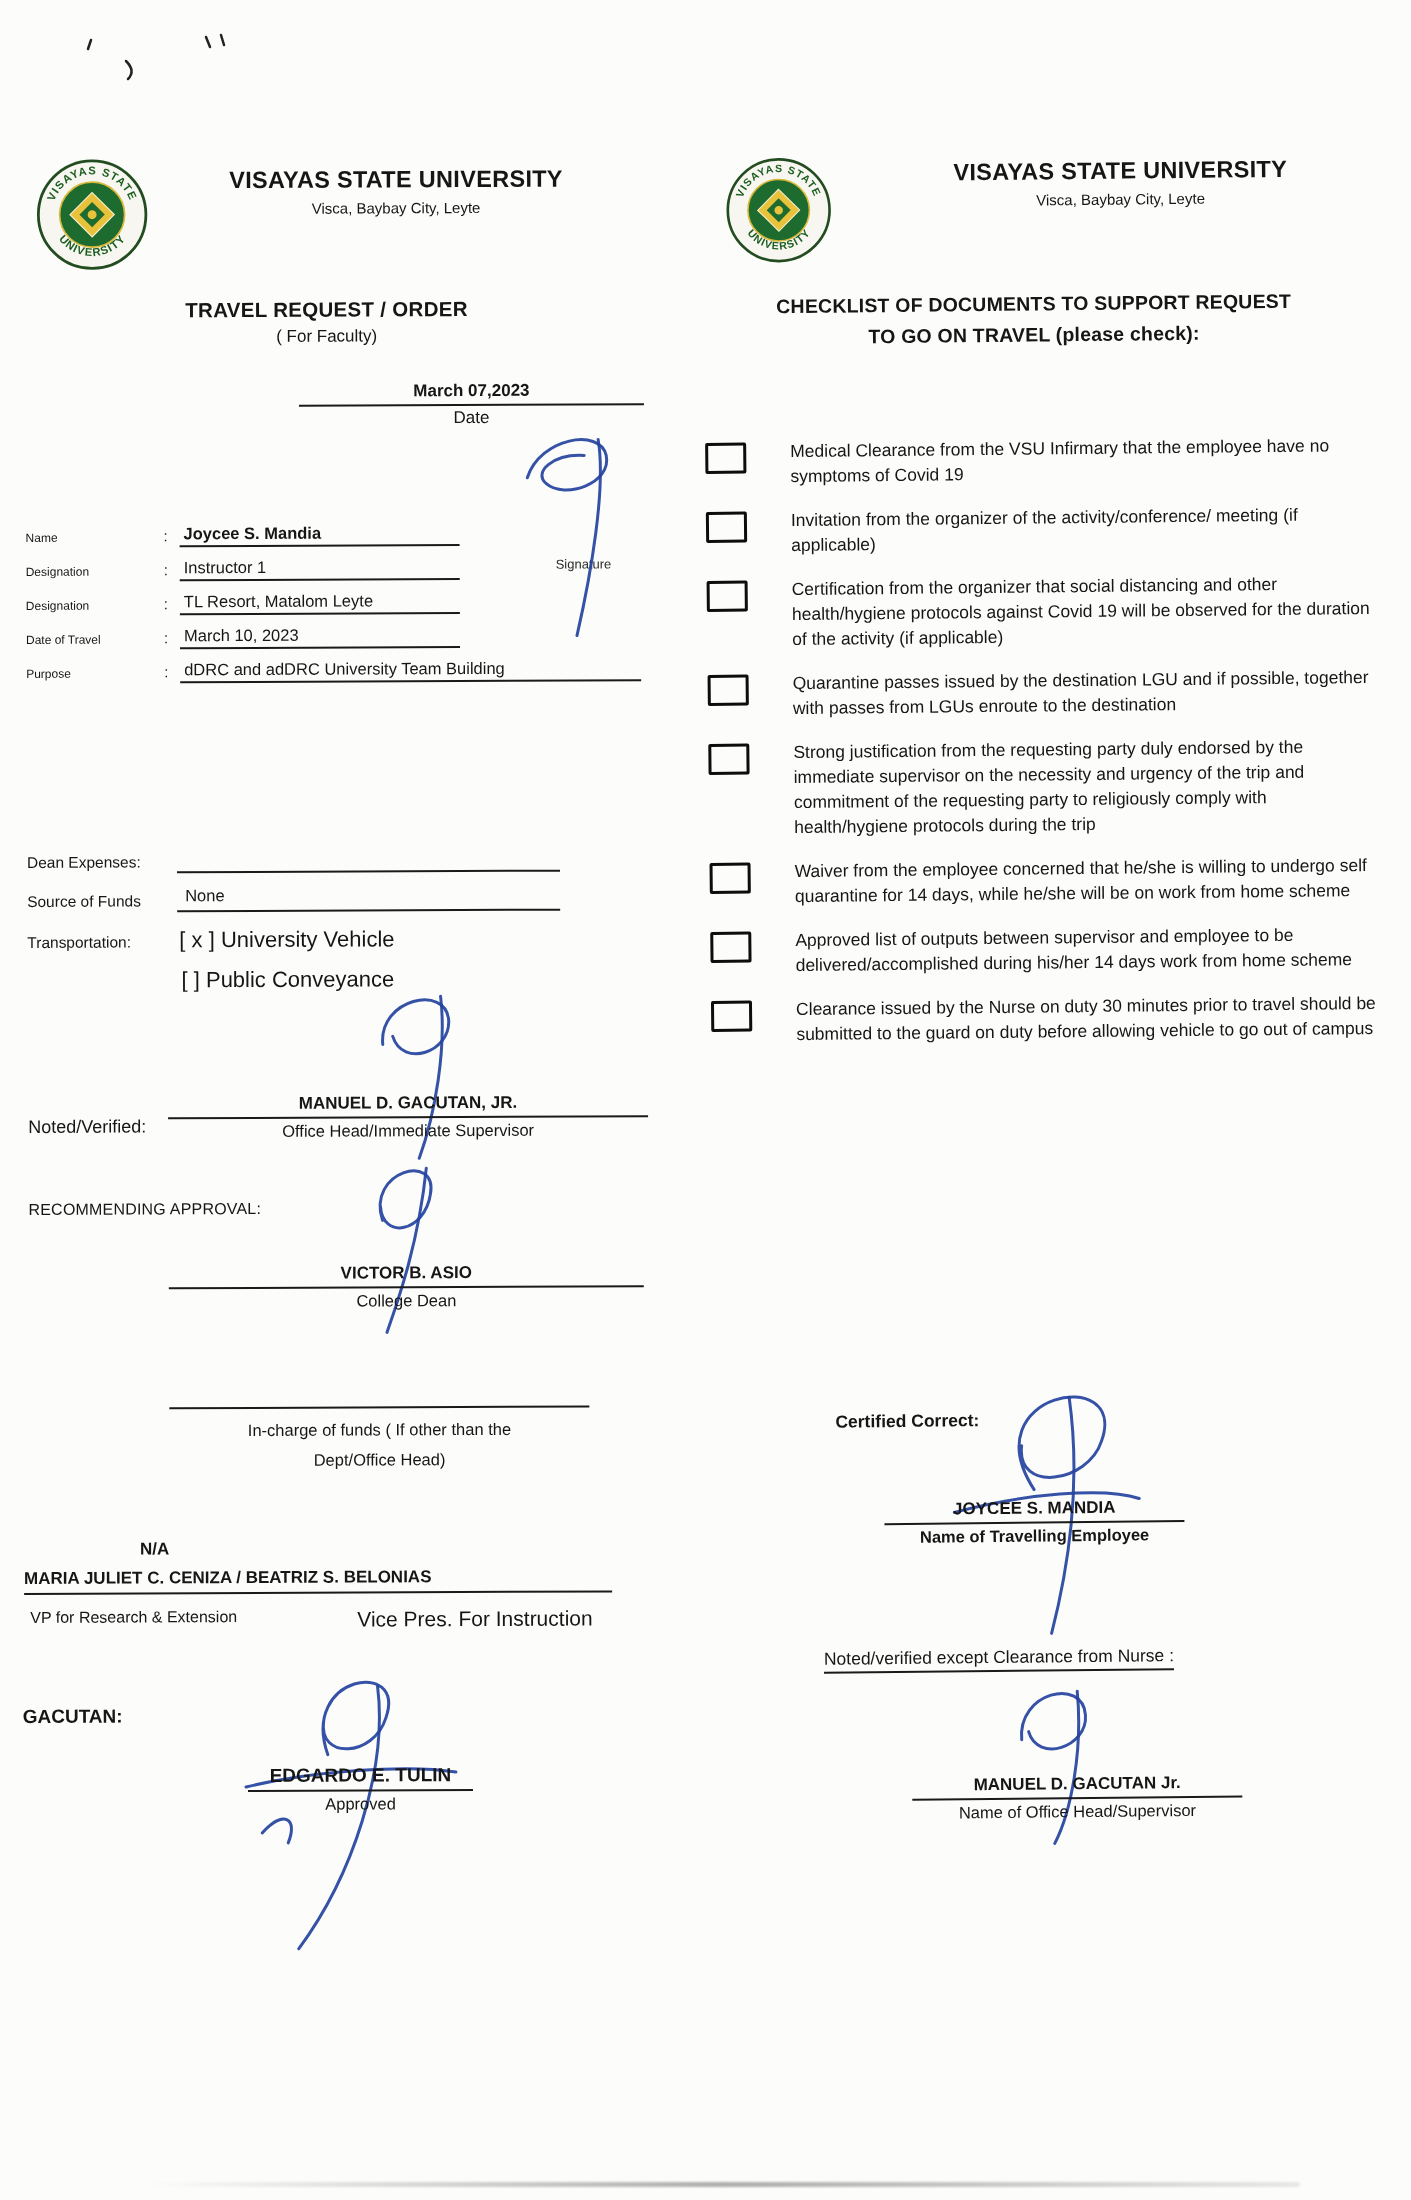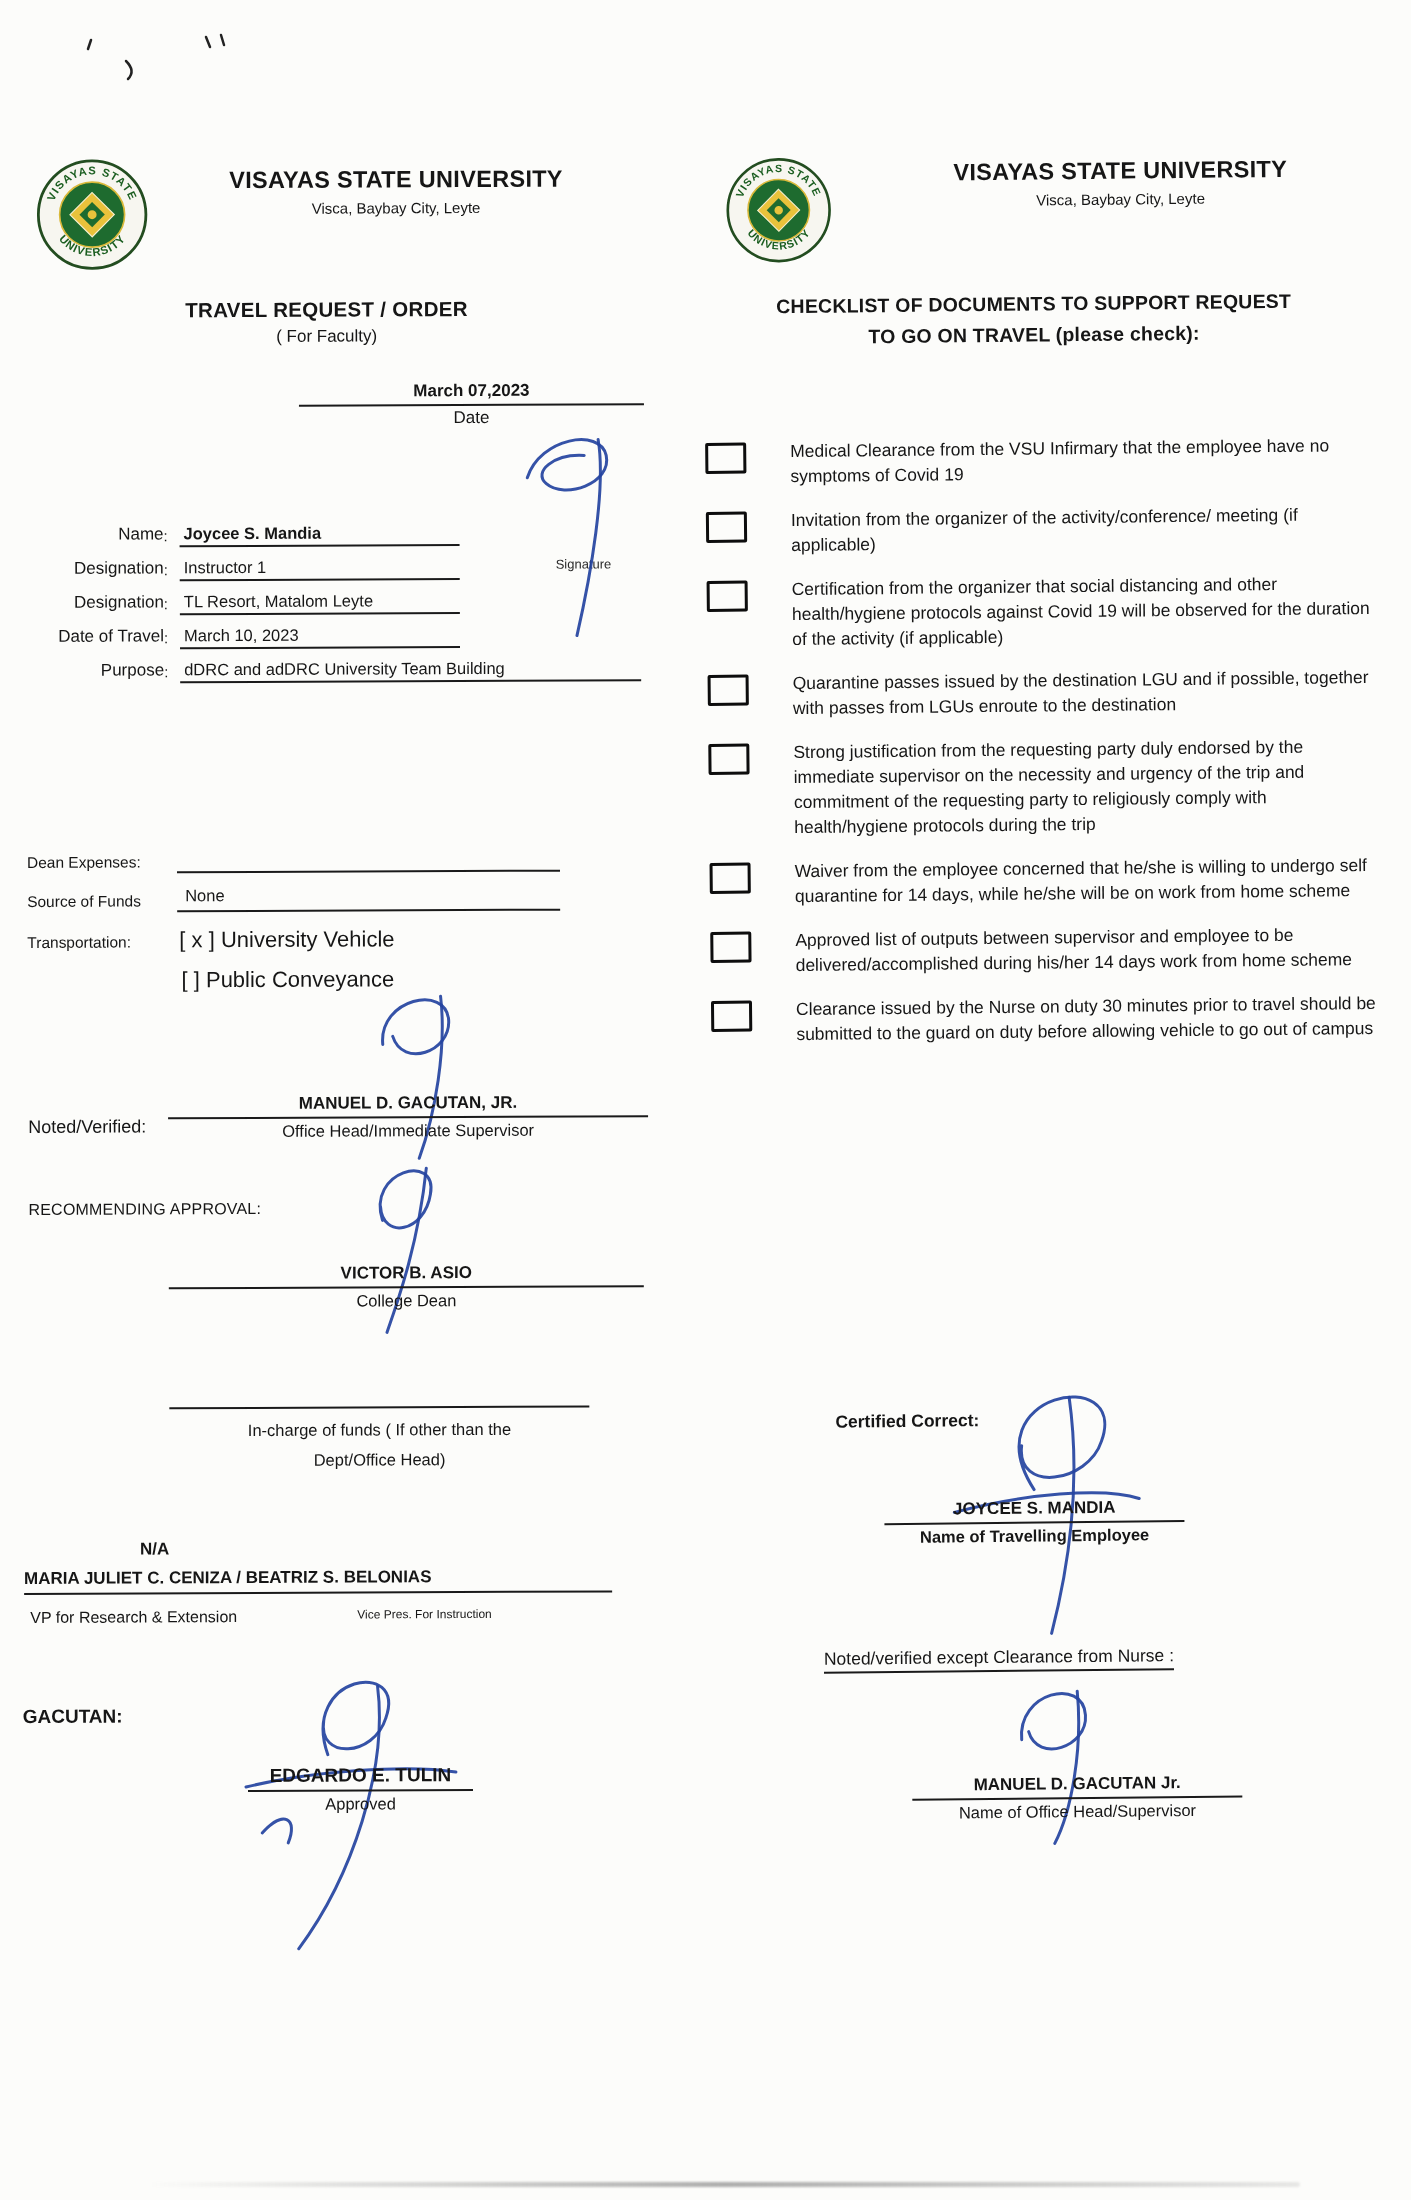--- a/index.html
+++ b/index.html
@@ -19,21 +19,21 @@
   .uni-addr{font-size:15px;margin-top:6px;}
   .form-title{font-size:20.5px;font-weight:bold;letter-spacing:.3px;}
   .form-sub{font-size:17px;margin-top:5px;}
 
   
   .date-val{font-size:17px;font-weight:bold;padding-bottom:3px;border-bottom:2.5px solid #1a1a1a;}
   .date-lbl{font-size:17px;margin-top:2px;}
 
   
   .f-row{display:flex;align-items:flex-end;height:27px;margin-bottom:7px;}
-  .f-label{width:138px;font-size:17px;padding-bottom:3px;flex:none;text-align:right;}
+  .f-label{width:138px;font-size:12px;padding-bottom:3px;flex:none;}
   .f-colon{width:16px;font-size:15px;padding-bottom:3px;flex:none;}
   .f-value{font-size:16.5px;border-bottom:2.5px solid #1a1a1a;padding:0 4px 2px 4px;}
   .w-short{width:272px;flex:none;}
   .w-long{flex:1;}
   .sig-caption{font-size:13px;color:#2a2a2a;}
 
   
   .x-row{display:flex;align-items:flex-end;height:26px;}
   .x-label{width:150px;font-size:15.5px;flex:none;padding-bottom:2px;}
   .x-line{width:375px;border-bottom:2.5px solid #1a1a1a;height:24px;flex:none;font-size:16.5px;padding-left:8px;}
@@ -175,21 +175,21 @@
 
     <div class="abs incharge" style="left:168px;top:1405px;width:420px">
       <div>In-charge of  funds ( If other than the</div>
       <div>Dept/Office Head)</div>
     </div>
 
     <div class="abs b" style="left:138px;top:1537px;font-size:17px">N/A</div>
     <div class="abs b" style="left:22px;top:1566px;width:588px;font-size:17px;border-bottom:2.5px solid #1a1a1a;padding-bottom:4px">MARIA JULIET C. CENIZA  /  BEATRIZ S. BELONIAS</div>
     <div class="abs" style="left:28px;top:1606px;width:580px;display:flex">
       <span style="width:327px;font-size:16px">VP for Research &amp; Extension</span>
-      <span style="font-size:12px">Vice Pres. For Instruction</span>
+      <span style="font-size:21px">Vice Pres. For Instruction</span>
     </div>
 
     <div class="abs b" style="left:20px;top:1703px;font-size:19px">GACUTAN:</div>
     <svg class="abs sig-svg" style="left:225px;top:1655px" width="235" height="300" viewBox="0 0 235 300">
       <path d="M100 98 C72 18 180 2 158 62 C146 100 90 104 96 64"></path>
       <path d="M18 130 C85 114 180 108 228 116"></path>
       <path d="M150 30 C160 112 124 220 70 292"></path>
       <path d="M34 176 C56 152 70 162 60 186"></path>
     </svg>
     <div class="abs" style="left:245px;top:1763px;width:225px">

